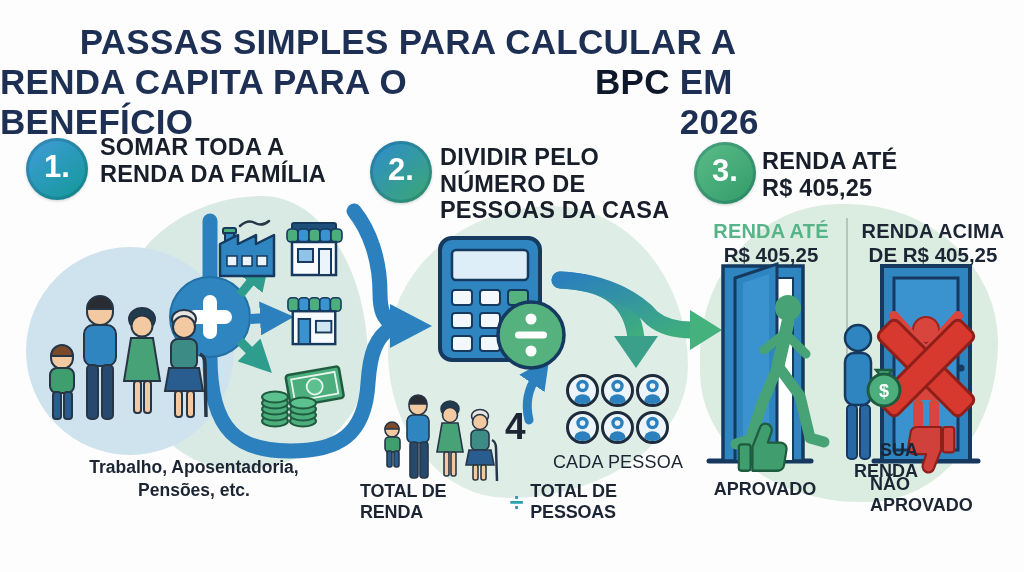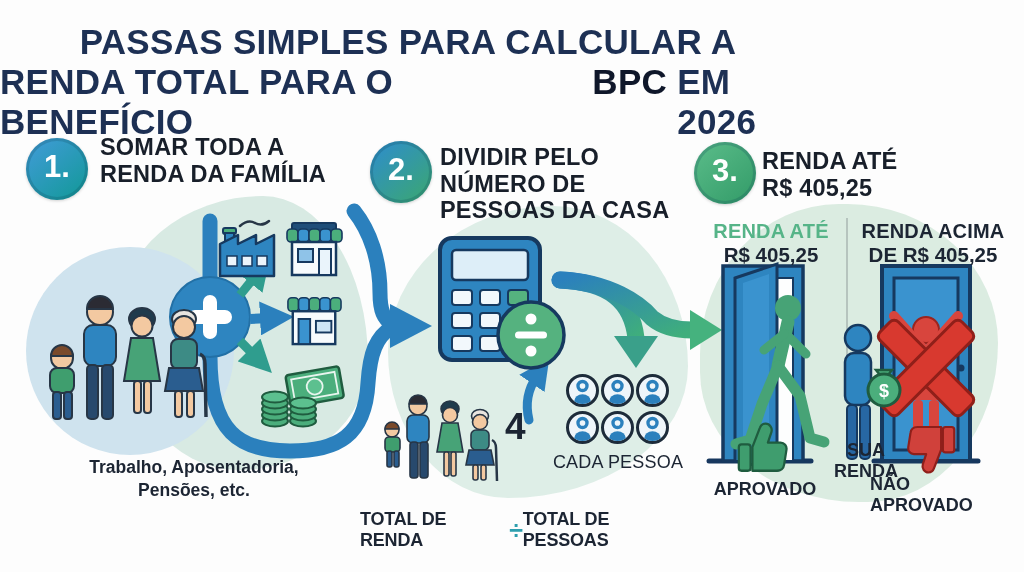--- a/index.html
+++ b/index.html
@@ -42,34 +42,34 @@
   .heading-2{left:440px;top:144px;}
   .heading-3{left:762px;top:148px;}
 
   
   .caption-1{left:48px;top:456px;width:292px;text-align:center;font-size:17.5px;font-weight:800;
              color:#1c2533;white-space:pre-line;line-height:1.3;z-index:4;}
   .count-4{left:505px;top:406px;font-size:37px;font-weight:900;color:#1c2533;z-index:4;}
   .per-person{left:552px;top:452px;width:132px;text-align:center;font-size:18px;font-weight:400;
               color:#1c2533;z-index:4;letter-spacing:.2px;}
   .formula{left:360px;top:481px;width:334px;display:flex;justify-content:center;align-items:center;
-           font-size:18px;font-weight:900;color:#1c2533;z-index:4;letter-spacing:-.2px;margin-top:28px;}
+           gap:7px;font-size:18px;font-weight:900;color:#1c2533;z-index:4;letter-spacing:-.2px;}
   .formula-op{color:#2e9fae;font-size:25px;line-height:.8;font-weight:900;}
 
   .subcol{position:absolute;text-align:center;z-index:4;font-weight:900;line-height:1.2;}
   .subcol-label{font-size:20px;letter-spacing:.2px;}
   .subcol-value{font-size:20.5px;color:#1c2533;}
   .subcol-left{left:698px;top:219px;width:146px;}
   .subcol-left .subcol-label{color:#56b488;}
   .subcol-right{left:850px;top:219px;width:166px;color:#1c2533;}
   .col-divider{left:846px;top:218px;width:2px;height:182px;background:#a9b7b1;opacity:.75;z-index:3;}
 
   .result-approved{left:694px;top:479px;width:142px;text-align:center;font-size:18px;font-weight:900;
                    color:#1c2533;z-index:4;}
-  .income-label{left:814px;top:440px;width:104px;text-align:center;font-size:18px;font-weight:900;
+  .income-label{left:814px;top:440px;width:104px;text-align:right;font-size:18px;font-weight:900;
                 color:#1c2533;white-space:pre-line;line-height:1.15;z-index:4;}
   .result-rejected{left:870px;top:474px;width:124px;text-align:left;font-size:18px;font-weight:900;
                    color:#1c2533;white-space:pre-line;line-height:1.15;z-index:4;}
 
   
   .z2{z-index:2;} .z3{z-index:3;}
   .avatar-grid{left:566px;top:374px;width:106px;display:grid;grid-template-columns:repeat(3,35px);
                grid-auto-rows:37px;z-index:3;}
   .avatar{width:33px;height:33px;border-radius:50%;border:3px solid #1d2b3a;background:#eef5fa;
           overflow:hidden;}
@@ -81,21 +81,21 @@
 
   <div class="blob blob-1"></div>
   <div class="blob family-circle"></div>
   <div class="blob blob-2"></div>
   <div class="blob blob-3"></div>
 
   <div class="title-line title-1">
     <span>PASSAS SIMPLES PARA CALCULAR A</span>
   </div>
   <div class="title-line title-2">
-    <span>RENDA TOTAL PARA O BENEFÍCIO</span>
+    <span>RENDA CAPITA PARA O BENEFÍCIO</span>
     <span class="title-hl">BPC</span>
     <span>EM 2026</span>
   </div>
 
   <div class="badge badge-1">
     <span>1.</span>
   </div>
   <div class="step-heading heading-1">SOMAR TODA A
 RENDA DA FAMÍLIA</div>
 

